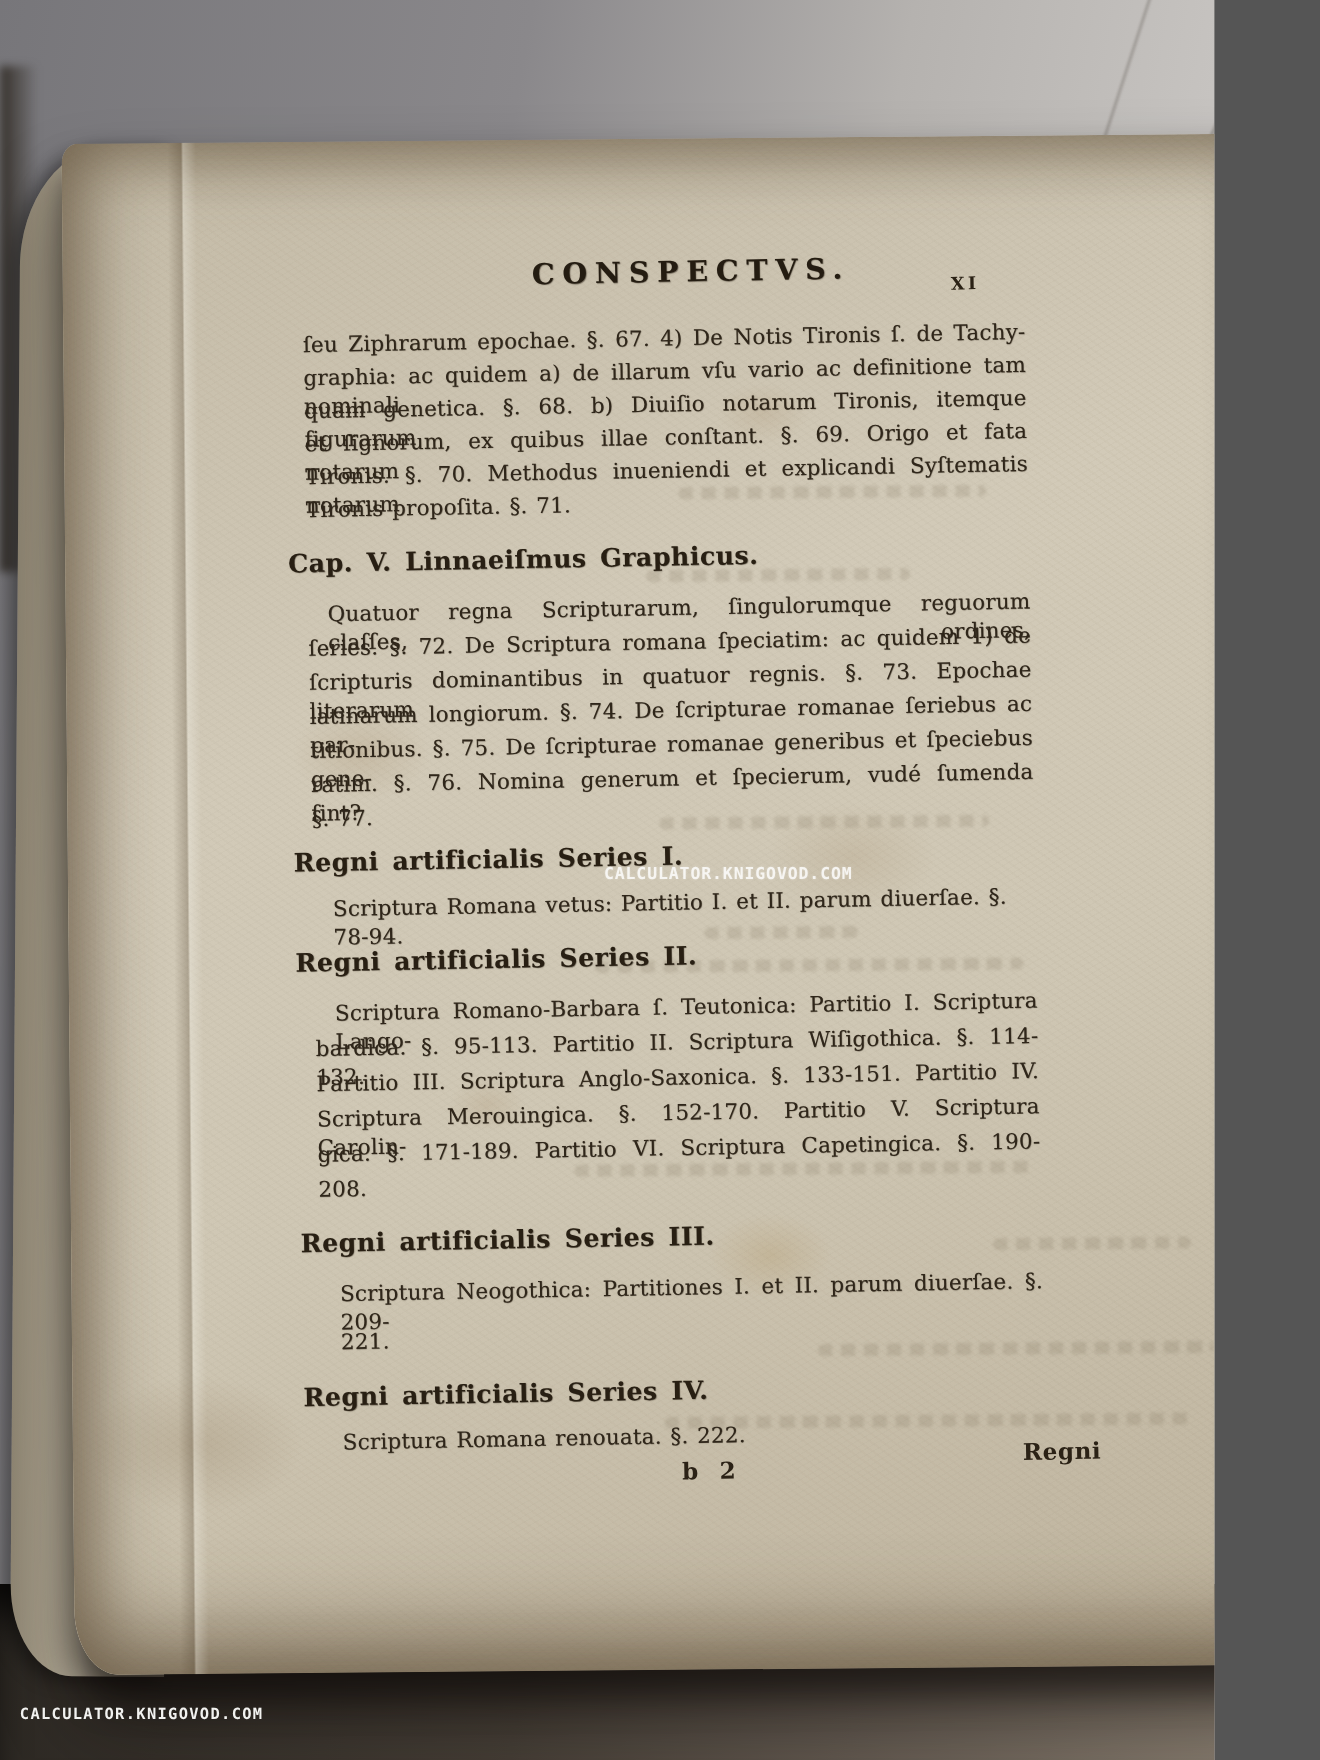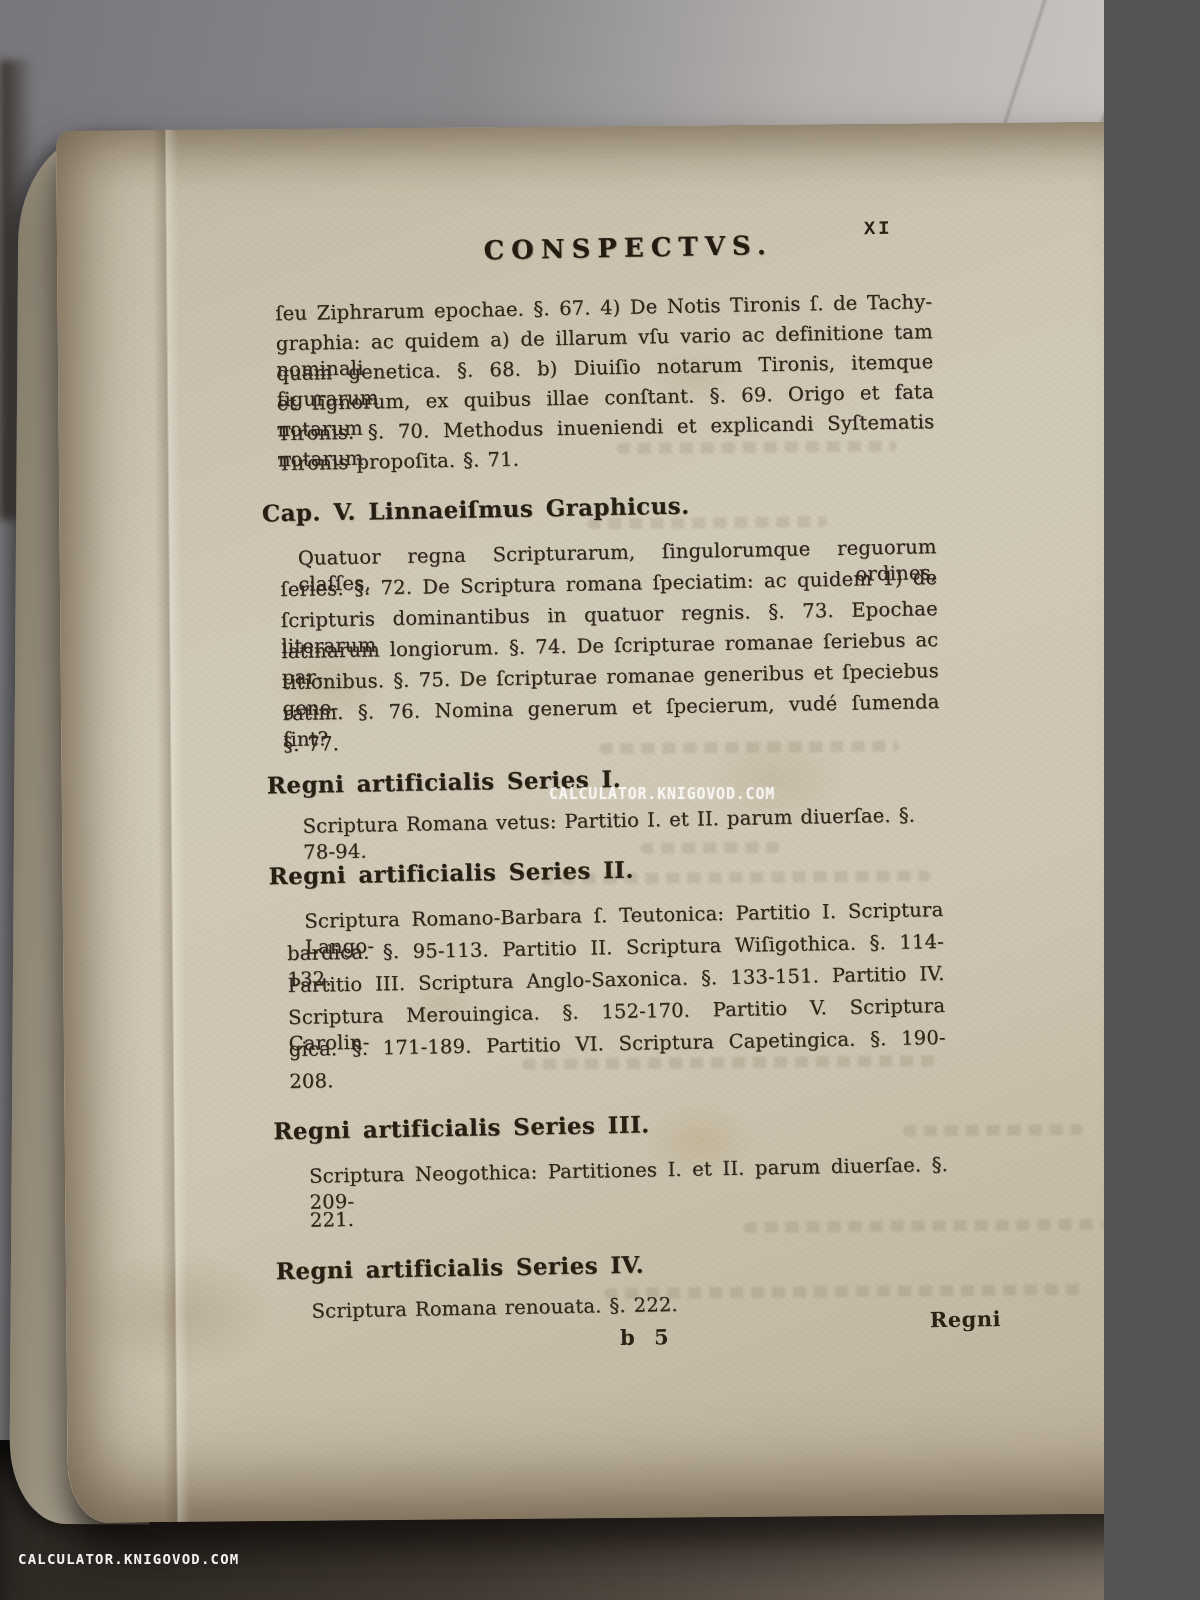--- a/index.html
+++ b/index.html
@@ -47,22 +47,22 @@
   .tline{position:absolute;left:222px;width:657px;font-size:19.5px;line-height:26px;
     letter-spacing:.2px;word-spacing:1.5px;
     text-shadow:.4px .4px .7px rgba(47,38,26,.55);}
   .just{text-align:justify;text-align-last:justify;}
   .indent{padding-left:18px;width:639px;}
   .heading{position:absolute;left:205px;font-weight:bold;font-size:23px;color:#281f13;
     letter-spacing:.4px;word-spacing:4px;text-shadow:.5px .5px .8px rgba(40,31,19,.5);}
   .title{position:absolute;left:240px;top:108px;width:672px;text-align:center;
     font-size:26px;font-weight:bold;letter-spacing:7px;color:#241c11;
     text-shadow:.6px .6px 1px rgba(36,28,17,.55);}
-  .pagenum{position:absolute;left:812px;top:98px;font-size:19px;font-weight:bold;
-    letter-spacing:3px;color:#2a2115;font-family:Liberation Mono, monospace;}
+  .pagenum{position:absolute;left:812px;top:128px;font-size:16px;font-weight:bold;
+    letter-spacing:3px;color:#2a2115;}
   .sig{position:absolute;left:548px;top:1200px;font-size:21px;font-weight:bold;
     letter-spacing:6px;color:#2b2216;}
   .catchword{position:absolute;left:858px;top:1188px;font-size:21px;font-weight:bold;
     letter-spacing:.5px;color:#2b2216;}
   .ghost{position:absolute;height:11px;border-radius:6px;filter:blur(1.3px);opacity:.17;
     background:repeating-linear-gradient(90deg,rgba(105,92,70,.9) 0 13px,transparent 13px 21px);}
   .wm-center{position:absolute;left:549px;top:785px;
     font-family:"DejaVu Sans Mono",monospace;font-weight:bold;font-size:15px;
     color:rgba(255,255,255,.78);letter-spacing:.8px;text-shadow:0 0 2px rgba(255,255,255,.3);}
   .wm-corner{position:absolute;left:18px;top:1551px;
@@ -126,20 +126,20 @@
       <div class="tline just" style="top:906px;">gica. §. 171-189.  Partitio VI. Scriptura Capetingica. §. 190-</div>
       <div class="tline" style="top:938px;">208.</div>
 
       <div class="heading" style="top:986px;">Regni artificialis  Series III.</div>
       <div class="tline just indent" style="top:1033px;">Scriptura Neogothica:  Partitiones I. et II. parum diuerſae. §. 209-</div>
       <div class="tline indent" style="top:1077px;">221.</div>
 
       <div class="heading" style="top:1126px;">Regni artificialis  Series IV.</div>
       <div class="tline indent" style="top:1168px;">Scriptura Romana renouata. §. 222.</div>
 
-      <div class="sig">b 5</div>
+      <div class="sig">b 2</div>
       <div class="catchword">Regni</div>
     </div>
   </div>
 
   <div class="wm-center">CALCULATOR.KNIGOVOD.COM</div>
   <div class="wm-corner">CALCULATOR.KNIGOVOD.COM</div>
 </div>
 
 </body></html>

